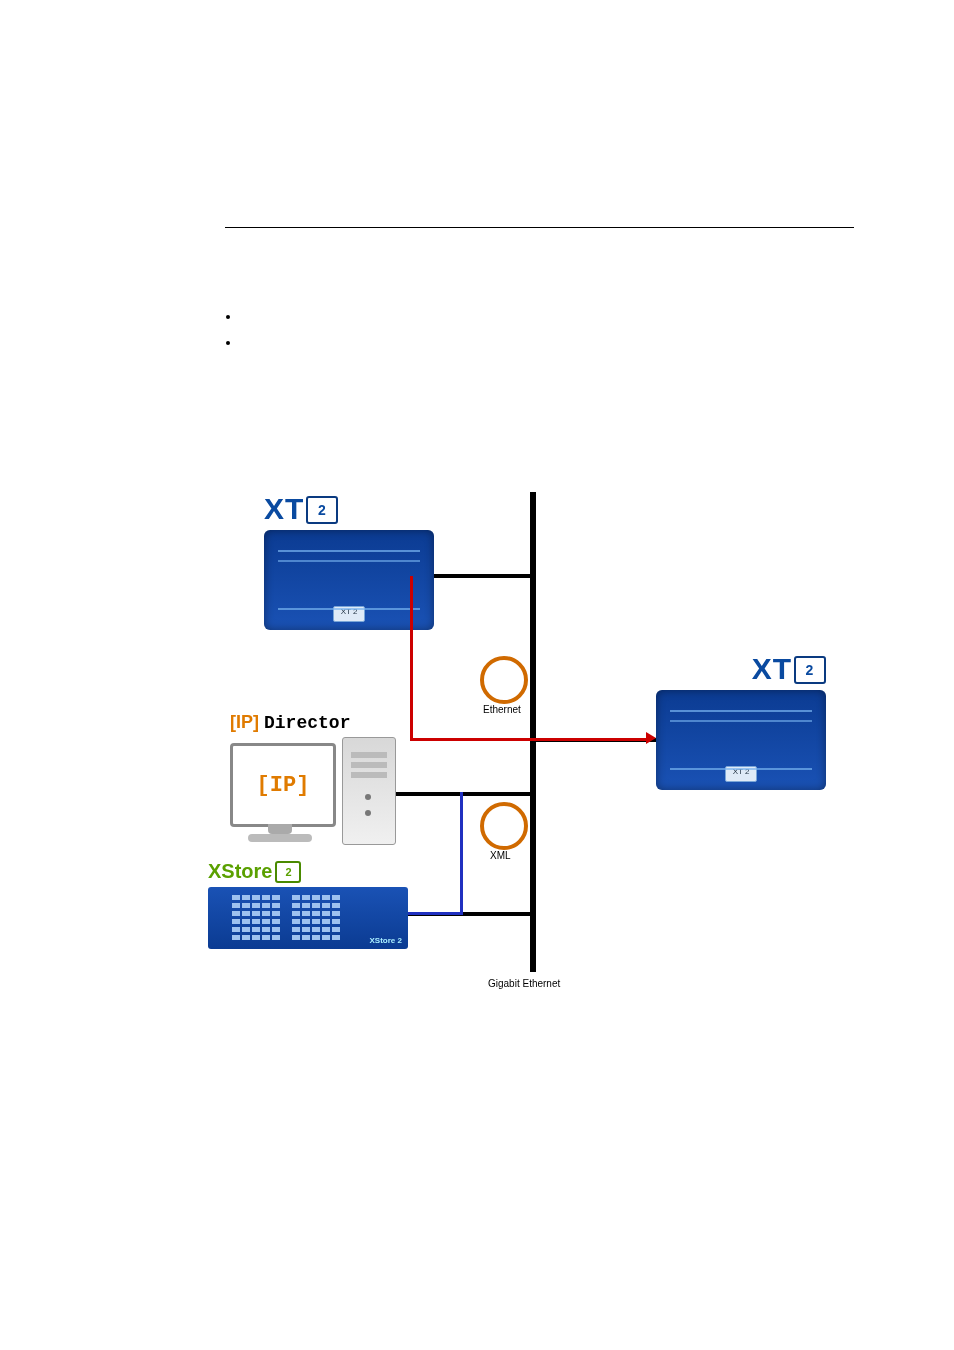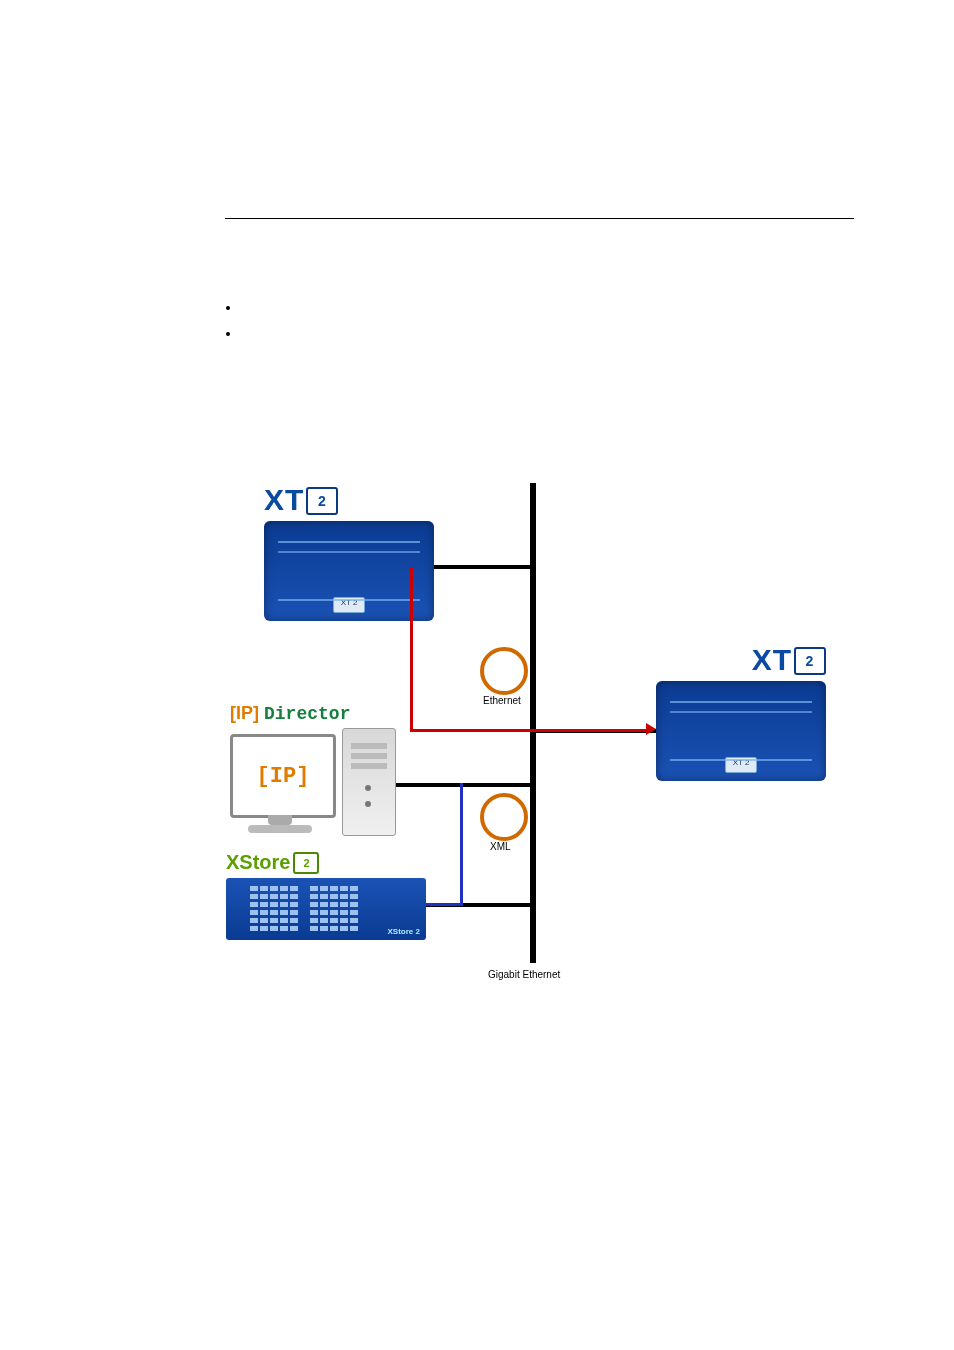--- a/index.html
+++ b/index.html
@@ -1,16 +1,16 @@
 <!DOCTYPE html>
 <html><head>
 <meta charset="utf-8">
 <style>
   html,body{margin:0;padding:0;background:#fff;font-family:Arial,Helvetica,sans-serif;color:#000}
-  .page{width:954px;height:1334px;position:relative;margin:8px auto;background:#fff}
+  .page{width:954px;height:1334px;position:relative;margin:17px auto;background:#fff}
   .hr{position:absolute;left:225px;right:100px;top:210px;border-top:1px solid #000}
   .bullets{position:absolute;left:200px;top:280px;font-size:12px}
   .bullets li{margin:0 0 12px 0;list-style:disc}
   .diagram{position:absolute;left:200px;top:475px;width:580px;height:500px}
   .backbone{position:absolute;left:330px;top:0;width:6px;height:480px;background:#000}
   .hbranch{position:absolute;height:4px;background:#000}
   .xt-label{font-weight:900;color:#0a4aa0;font-size:30px;letter-spacing:1px}
   .xt-label .chip{display:inline-flex;align-items:center;justify-content:center;width:28px;height:24px;border:2px solid #0a3a80;border-radius:3px;margin-left:2px;font-size:14px;font-weight:700;vertical-align:4px}
   .xtbox{position:absolute;width:170px;height:100px;border-radius:6px;background:linear-gradient(#0b3b92,#1a52b5);box-shadow:inset 0 0 10px rgba(0,0,0,.4)}
   .xtbox:before,.xtbox:after{content:"";position:absolute;left:14px;right:14px;height:2px;background:rgba(120,180,240,.7)}
@@ -20,21 +20,21 @@
   .circle{position:absolute;width:40px;height:40px;border:4px solid #d06a00;border-radius:50%}
   .clabel{position:absolute;font-size:10px;color:#000}
   .redline{position:absolute;border-top:3px solid #c00}
   .redline.v{border-top:none;border-left:3px solid #c00}
   .arrowhead{position:absolute;width:0;height:0;border-top:6px solid transparent;border-bottom:6px solid transparent;border-left:10px solid #c00}
   .blueline{position:absolute;border-top:3px solid #2030c0}
   .blueline.v{border-top:none;border-left:3px solid #2030c0}
   .bluearrow{position:absolute;width:0;height:0;border-top:6px solid transparent;border-bottom:6px solid transparent;border-right:10px solid #2030c0}
   .ipd-label{font-size:18px;font-weight:700}
   .ipd-label .ip{color:#e07b00}
-  .ipd-label .dir{color:#15803d;font-family:"Courier New",monospace}
+  .ipd-label .dir{color:#000000;font-family:"Courier New",monospace}
   .ipd{position:absolute;width:190px;height:120px}
   .monitor{position:absolute;left:0;top:10px;width:100px;height:78px;border:3px solid #888;border-radius:4px;background:#fff;display:flex;align-items:center;justify-content:center}
   .monitor .ip{color:#e07b00;font-weight:700;font-size:22px;font-family:"Courier New",monospace}
   .stand{position:absolute;left:38px;top:91px;width:24px;height:10px;background:#aaa;border-radius:0 0 4px 4px}
   .base{position:absolute;left:18px;top:101px;width:64px;height:8px;background:#bbb;border-radius:4px}
   .tower{position:absolute;left:112px;top:4px;width:52px;height:106px;background:linear-gradient(#d8d8d8,#f0f0f0);border:1px solid #999;border-radius:3px}
   .tower .slot{position:absolute;left:8px;right:8px;height:6px;background:#bbb}
   .tower .slot.s1{top:14px}.tower .slot.s2{top:24px}.tower .slot.s3{top:34px}
   .tower .dot{position:absolute;left:22px;width:6px;height:6px;border-radius:50%;background:#777}
   .tower .dot.d1{top:56px}.tower .dot.d2{top:72px}
@@ -109,21 +109,21 @@
       </div>
     </div>
   </div>
 
   <div class="blueline v" style="left:260px;top:300px;height:120px"></div>
   <div class="blueline" style="left:206px;top:420px;width:57px"></div>
   <div class="bluearrow" style="left:196px;top:414px"></div>
   <div class="circle" style="left:280px;top:310px"></div>
   <div class="clabel" style="left:290px;top:358px">XML</div>
 
-  <div style="position:absolute;left:26px;top:368px">
+  <div style="position:absolute;left:8px;top:368px">
     <div class="xstore-label">
       <span>XStore</span><span class="chip">2</span>
     </div>
     <div class="xstore" style="position:relative;margin-top:4px">
 
       <div class="logo">XStore 2</div>
     <div class="bay" style="left: 24px; top: 8px;"></div>
           <div class="bay" style="left: 34px; top: 8px;"></div>
           <div class="bay" style="left: 44px; top: 8px;"></div>
           <div class="bay" style="left: 54px; top: 8px;"></div>

